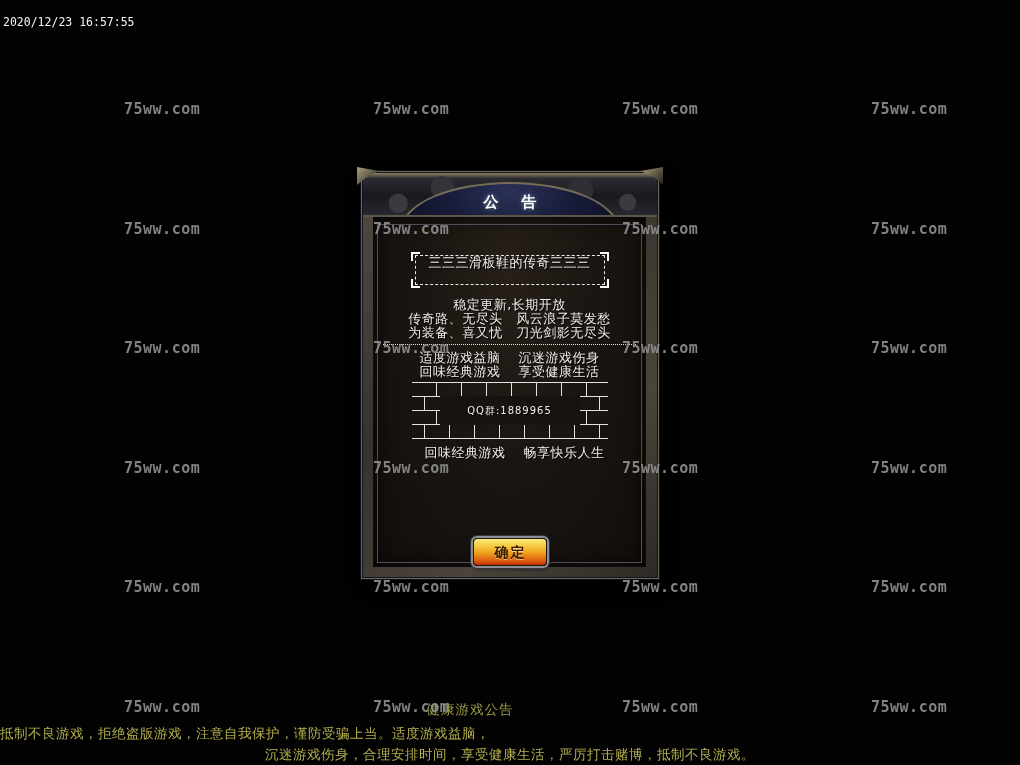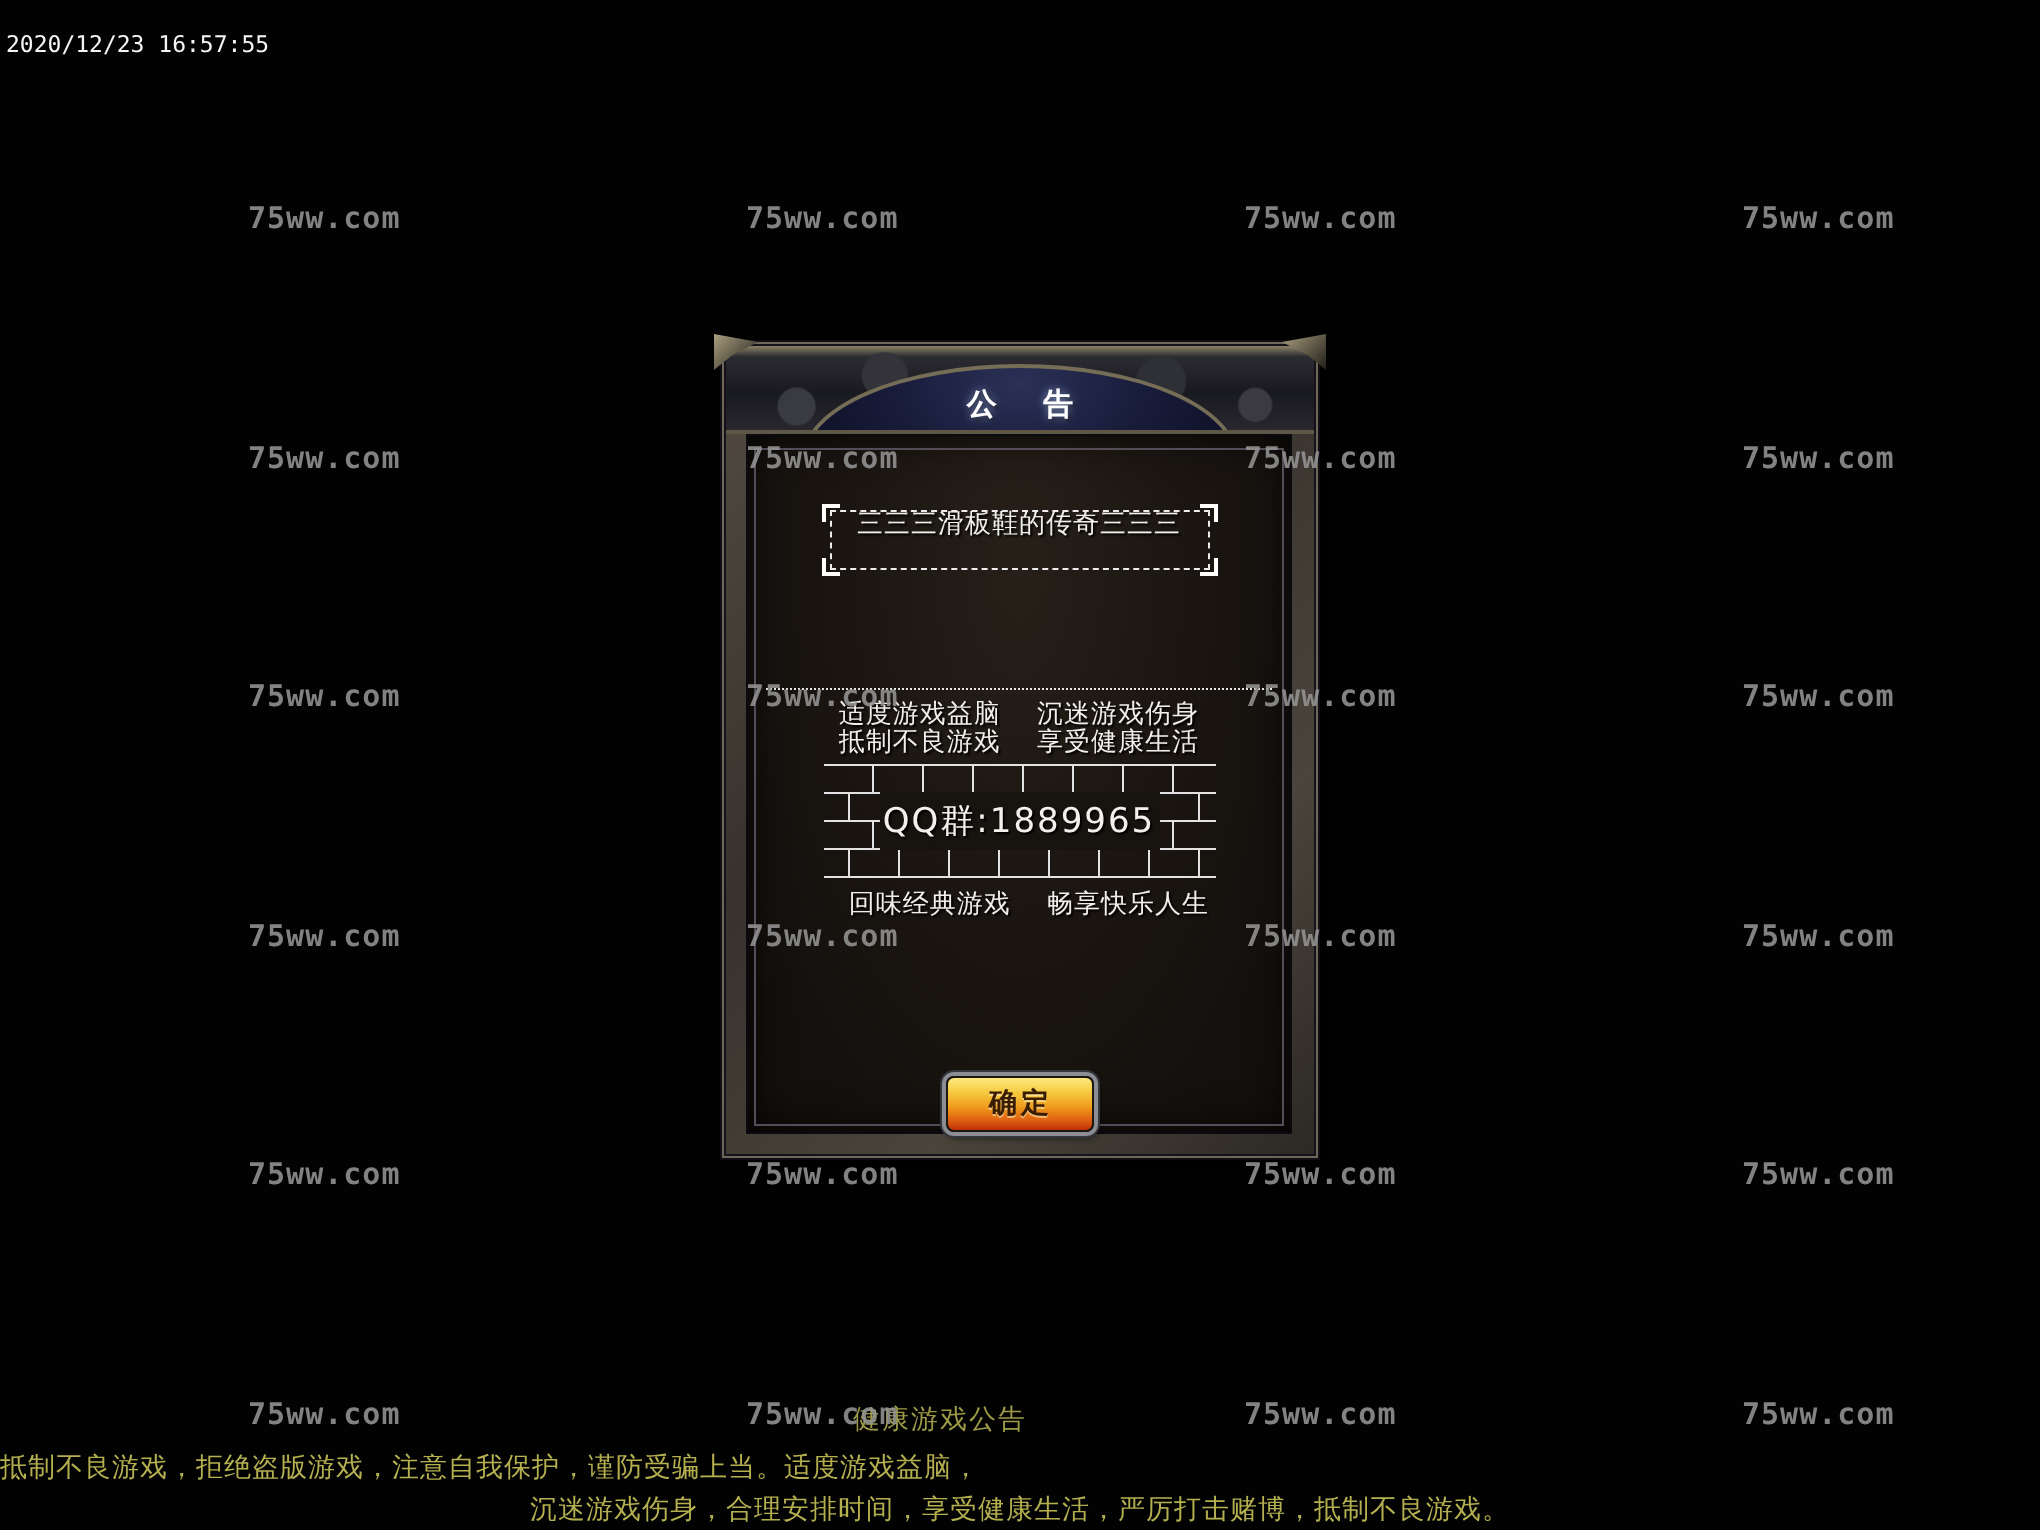--- a/index.html
+++ b/index.html
@@ -61,21 +61,21 @@
   .dotted{ position:absolute; top:126px; left:9px; right:9px; height:0; border-top:1px dotted #e6e6e6; }
   .health-stack{ position:absolute; top:133px; left:0; right:0; }
 
   .brickbox{ position:absolute; top:164px; left:50%; transform:translateX(-50%); width:196px; height:57px; overflow:hidden; }
   .brick-row{ display:flex; height:15px; margin-top:-1px; }
   .brick-row:first-child{ margin-top:0; }
   .b{ flex:0 0 26px; height:15px; border:1px solid #e2e2e2; margin-left:-1px; }
   .brick-row.off .b:first-child{ flex-basis:14px; }
   .brick-label{ position:absolute; left:28px; right:28px; top:14px; bottom:14px; background:#17130f;
     display:flex; align-items:center; justify-content:center;
-    color:#f2f1ee; font-size:17px; letter-spacing:1px; text-shadow:1px 1px 1px #000; white-space:pre; }
+    color:#f2f1ee; font-size:10px; letter-spacing:1px; text-shadow:1px 1px 1px #000; white-space:pre; }
 
   .closing{ position:absolute; top:228px; left:0; right:0;margin-left:10px; }
 
   .confirm{ position:absolute; top:320px; left:50%; transform:translateX(-50%); width:74px; height:28px;
     background:linear-gradient(#fdea7e 0%, #f6ca40 28%, #ef9d1d 55%, #df5f10 82%, #bf2f08 100%);
     border:1px solid #1c1710; border-radius:4px;
     box-shadow:0 0 0 2px #8d8d95, 0 0 0 3px #35353c, 1px 2px 4px #000;
     color:#3a1c00; font-weight:bold; font-size:14px; letter-spacing:2px; line-height:23px; padding-left:2px;
     font-family:inherit; cursor:pointer; text-shadow:0 1px 0 rgba(255,246,200,0.55); }
 
@@ -134,26 +134,31 @@
       <div class="inner-line"></div>
 
       <div class="server-box">
         <span class="corner tl"></span>
         <span class="corner tr"></span>
         <span class="corner bl"></span>
         <span class="corner br"></span>
         <span class="t">三三三滑板鞋的传奇三三三</span>
       </div>
 
+      <div class="info-stack">
+        <div class="t">稳定更新,长期开放</div>
+        <div class="t">传奇路、无尽头　风云浪子莫发愁</div>
+        <div class="t">为装备、喜又忧　刀光剑影无尽头</div>
+      </div>
 
       <div class="dotted"></div>
 
       <div class="health-stack">
         <div class="t">适度游戏益脑　 沉迷游戏伤身</div>
-        <div class="t">抵制不良游戏　 享受健康生活</div>
+        <div class="t">回味经典游戏　 享受健康生活</div>
       </div>
 
       <div class="brickbox">
         <div class="brick-row">
             <div class="b"></div>
             <div class="b"></div>
             <div class="b"></div>
             <div class="b"></div>
             <div class="b"></div>
             <div class="b"></div>

